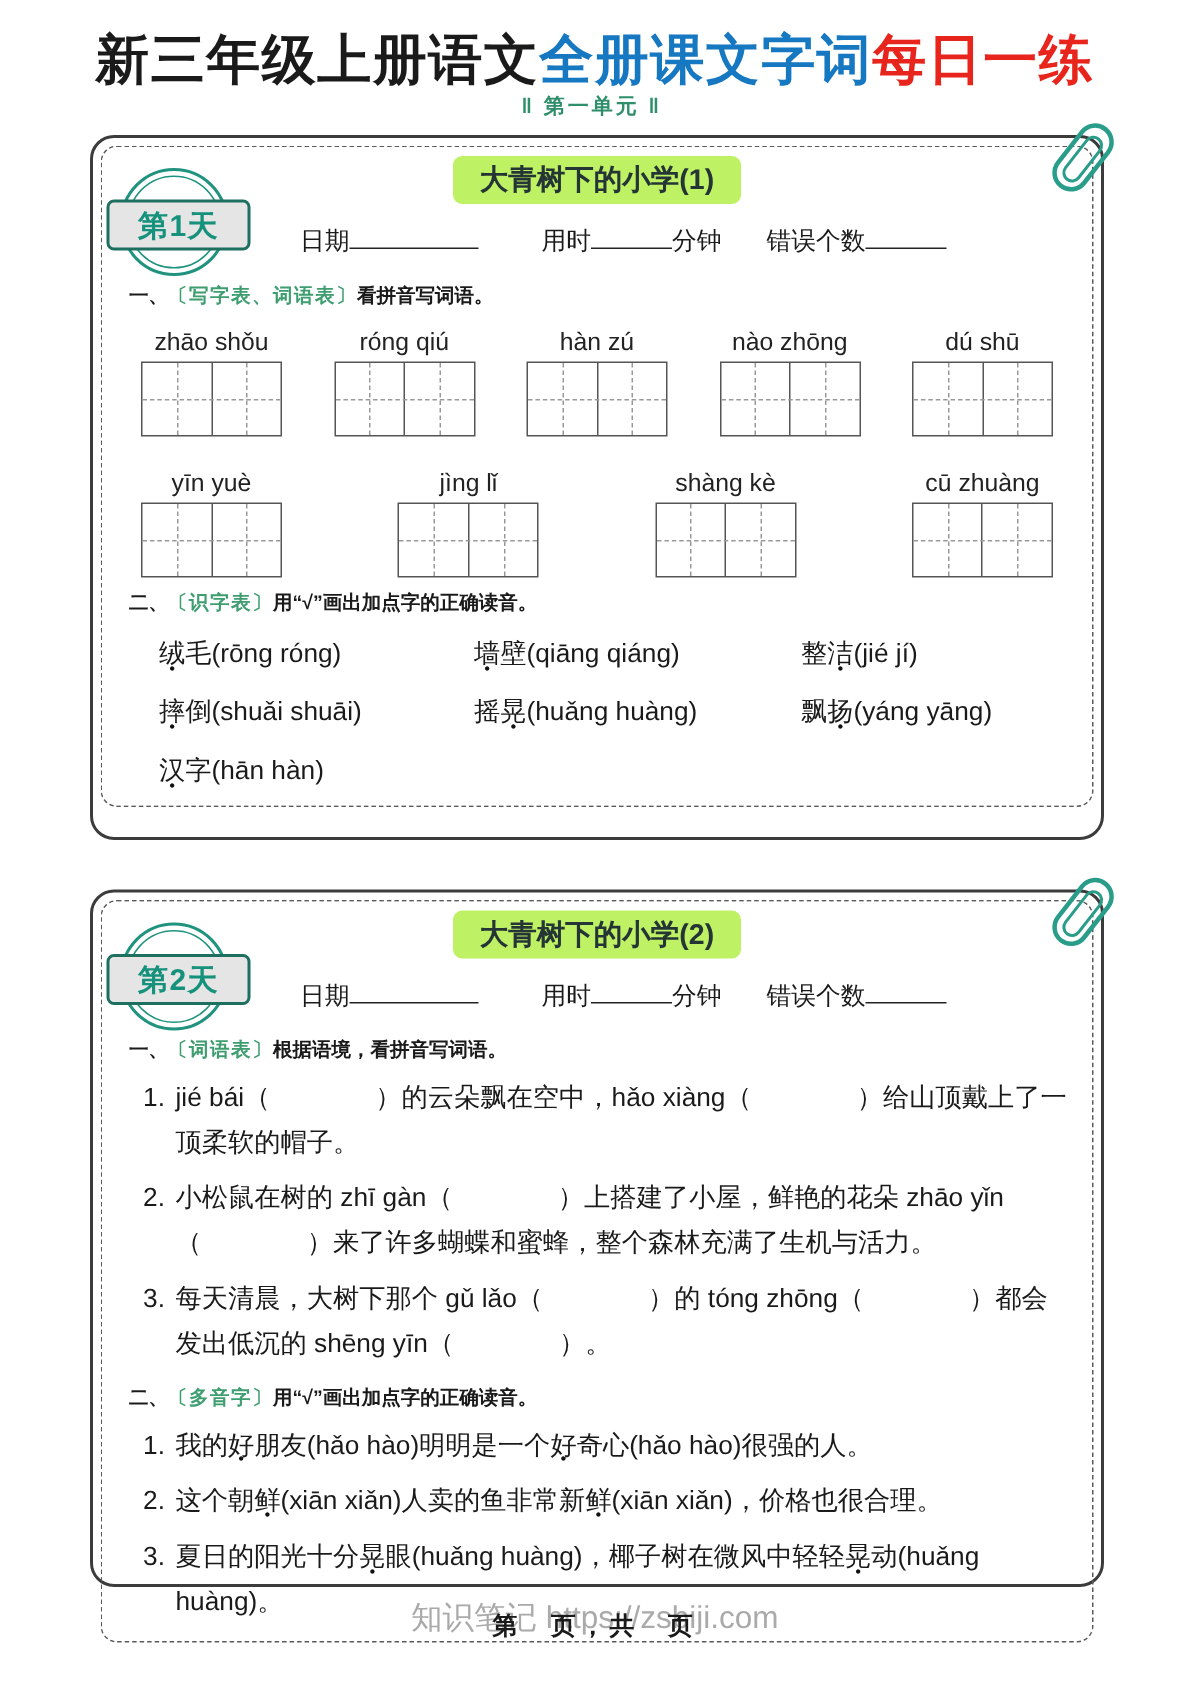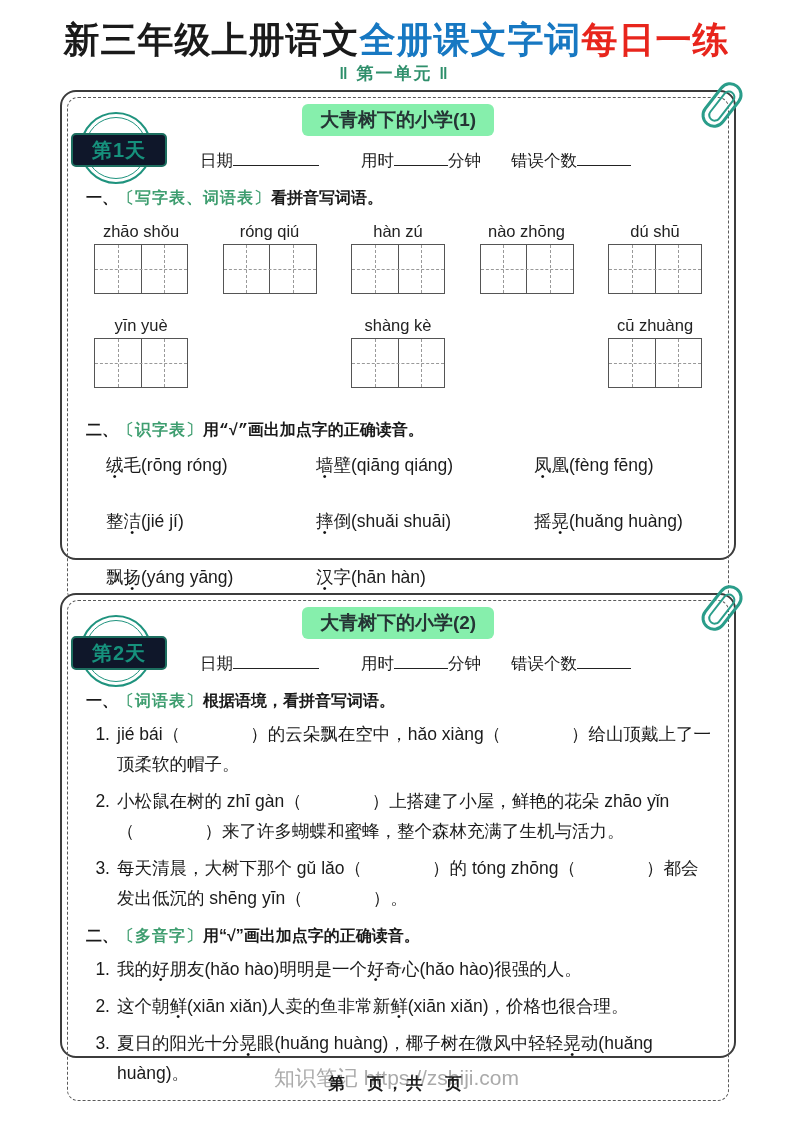--- a/index.html
+++ b/index.html
@@ -11,79 +11,79 @@
   
   .page-title{
     position:absolute;top:16px;left:0;right:0;text-align:center;
     font-size:36px;font-weight:900;letter-spacing:1px;white-space:nowrap;
   }
   .t-black{color:#1a1a1a;}
   .t-blue{color:#1778c2;}
   .t-red{color:#e8251c;}
   .unit-line{
     position:absolute;top:62px;left:0;right:4px;text-align:center;
-    font-size:17px;font-weight:bold;color:#2f8f6b;letter-spacing:2px;
+    font-size:14px;font-weight:bold;color:#2f8f6b;letter-spacing:2px;
   }
   
   .card{
     position:absolute;left:60px;width:676px;background:#fff;
     border:2px solid #3c3c3c;border-radius:16px;box-sizing:border-box;
   }
   .card-inner{
     border:1.6px dashed #5a5a5a;border-radius:11px;margin:5px;
     position:relative;box-sizing:border-box;padding:6px 14px 12px 14px;
   }
   #card1{top:90px;height:470px;}
   #card2{top:593px;height:465px;}
   .paperclip{
     position:absolute;top:-16px;right:-12px;width:46px;height:62px;z-index:5;
   }
   .chip{
     position:relative;margin:0 auto;display:block;width:max-content;
-    background:#86efac;color:#253535;border-radius:6px;
+    background:#bef264;color:#253535;border-radius:6px;
     padding:3px 18px;font-size:19px;font-weight:bold;text-align:center;
   }
   .badge{position:absolute;left:12px;top:14px;width:72px;height:72px;}
   .badge-circle{
     position:absolute;inset:0;border:2.5px solid #1f937e;border-radius:50%;
   }
   .badge-circle::after{
     content:"";position:absolute;inset:3px;border:1.5px solid #1f937e;border-radius:50%;
   }
   .badge-rect{
-    position:absolute;top:21px;left:-9px;width:92px;height:30px;background:#0f172a;
+    position:absolute;top:21px;left:-9px;width:92px;height:30px;background:#e5e5e5;
     border:2px solid #1d6f60;border-radius:5px;display:flex;align-items:center;
     justify-content:center;color:#16917c;font-weight:900;font-size:20px;
     letter-spacing:1px;z-index:2;
   }
   .meta{
     margin:14px 0 0 118px;font-size:16.5px;font-weight:normal;color:#1a1a1a;
     white-space:nowrap;
   }
   .blank{display:inline-block;border-bottom:1.6px solid #222;height:14px;vertical-align:baseline;}
   .b1{width:86px;} .b2{width:54px;} .b3{width:54px;}
   .msp1{display:inline-block;width:42px;} .msp2{display:inline-block;width:30px;}
-  .sec-title{margin:16px 0 0 4px;font-size:16px;font-weight:bold;color:#1a1a1a;}
+  .sec-title{margin:16px 0 0 4px;font-size:13px;font-weight:bold;color:#1a1a1a;}
   .tag{color:#3f9e70;letter-spacing:1px;}
   
   .pinyin-row{display:flex;justify-content:space-between;padding:0 12px;margin-top:13px;}
   .pgroup{width:94px;text-align:center;}
   .pyt{font-size:16.5px;color:#222;margin-bottom:3px;white-space:nowrap;}
   .tian-grid{height:48px;border:1.6px solid #555;display:flex;position:relative;background:#fff;}
   .tian-grid::after{
     content:"";position:absolute;left:0;right:0;top:50%;border-top:1px dashed #999;
   }
   .tian-cell{flex:1;position:relative;border-right:1.6px solid #555;}
   .tian-cell:last-child{border-right:none;}
   .tian-cell::before{
     content:"";position:absolute;left:50%;top:0;bottom:0;border-left:1px dashed #999;
   }
   
   .word-grid{
-    display:grid;grid-template-columns:210px 218px 1fr;row-gap:32px;
+    display:grid;grid-template-columns:210px 218px 1fr;row-gap:15px;
     margin:12px 0 0 24px;font-size:17.5px;color:#1a1a1a;
   }
   .dotted{position:relative;}
   .dotted::after{
     content:"\2022";position:absolute;left:50%;transform:translateX(-50%);
     bottom:-0.62em;font-size:11px;color:#111;line-height:1;
   }
   
   .q-item{display:flex;margin-top:7px;font-size:17.5px;line-height:1.72;color:#1a1a1a;}
   .q-num{flex:none;width:28px;text-align:right;margin-right:7px;}
@@ -169,43 +169,49 @@
 
     <div class="pinyin-row" style="margin-top:22px;">
       <div class="pgroup">
         <div class="pyt">yīn   yuè</div>
         <div class="tian-grid">
             <div class="tian-cell"></div>
             <div class="tian-cell"></div>
           </div>
       </div>
       <div class="pgroup">
+        <div class="pyt">jìng     lǐ</div>
+        <div class="tian-grid">
+            <div class="tian-cell"></div>
+            <div class="tian-cell"></div>
+          </div>
+      </div>
+      <div class="pgroup">
         <div class="pyt">shàng  kè</div>
         <div class="tian-grid">
             <div class="tian-cell"></div>
             <div class="tian-cell"></div>
           </div>
       </div>
       <div class="pgroup">
         <div class="pyt">cū zhuàng</div>
         <div class="tian-grid">
             <div class="tian-cell"></div>
             <div class="tian-cell"></div>
           </div>
       </div>
     </div>
 
-    <div class="sec-title" style="margin-top:32px;font-family:Liberation Mono, monospace;">
+    <div class="sec-title" style="margin-top:8px;">
       <span>二、</span><span class="tag">〔识字表〕</span><span>用“√”画出加点字的正确读音。</span>
     </div>
 
     <div class="word-grid">
       <span><span class="dotted">绒</span><span>毛(rōng róng)</span></span>
       <span><span class="dotted">墙</span><span>壁(qiāng qiáng)</span></span>
-      <span><span class="dotted">凤</span><span>凰(fèng fēng)</span></span>
       <span><span>整</span><span class="dotted">洁</span><span>(jié jí)</span></span>
       <span><span class="dotted">摔</span><span>倒(shuǎi shuāi)</span></span>
       <span><span>摇</span><span class="dotted">晃</span><span>(huǎng huàng)</span></span>
       <span><span>飘</span><span class="dotted">扬</span><span>(yáng yāng)</span></span>
       <span><span class="dotted">汉</span><span>字(hān hàn)</span></span>
     </div>
   </div>
 </div>
 
 <div class="card" id="card2">

